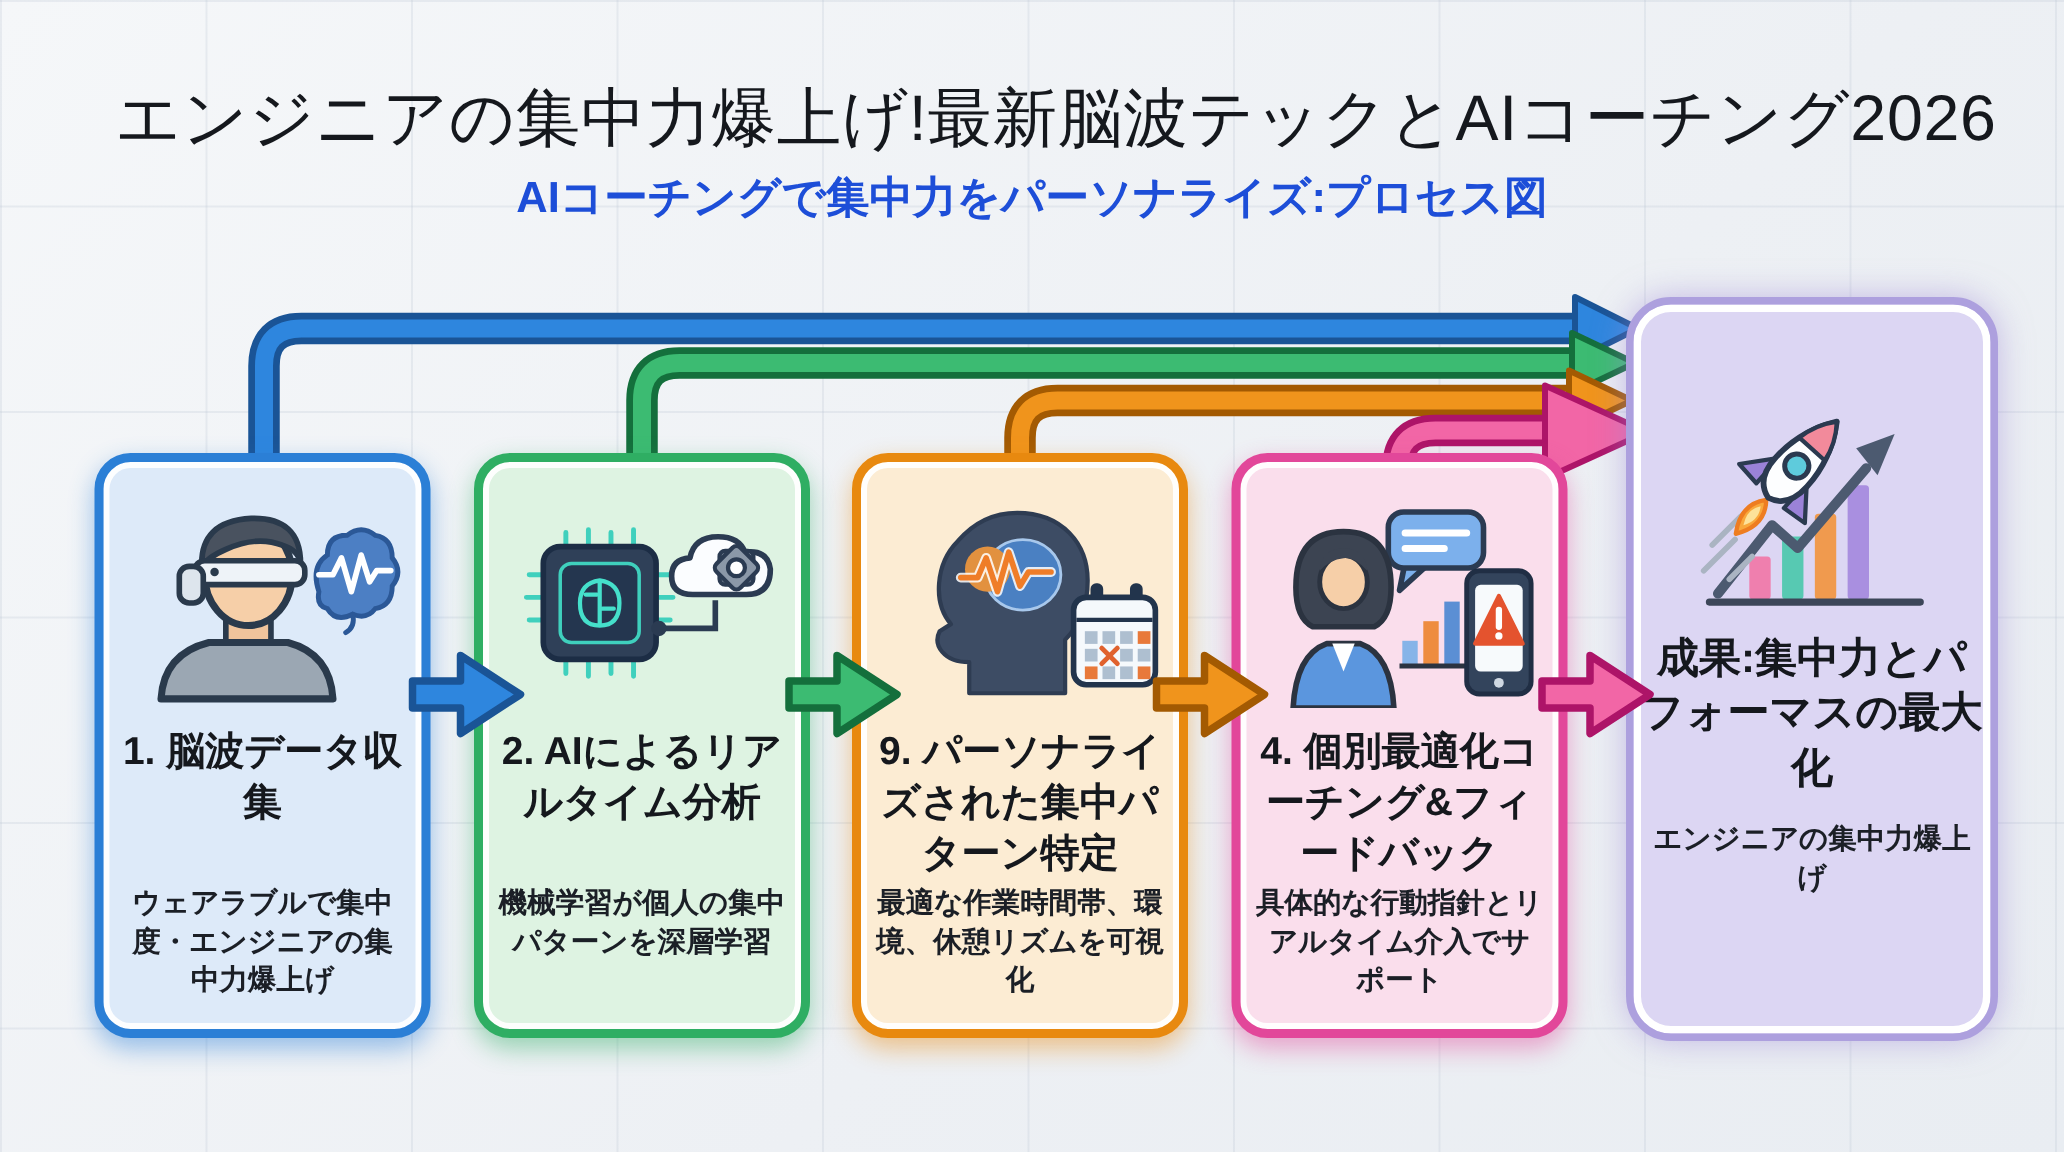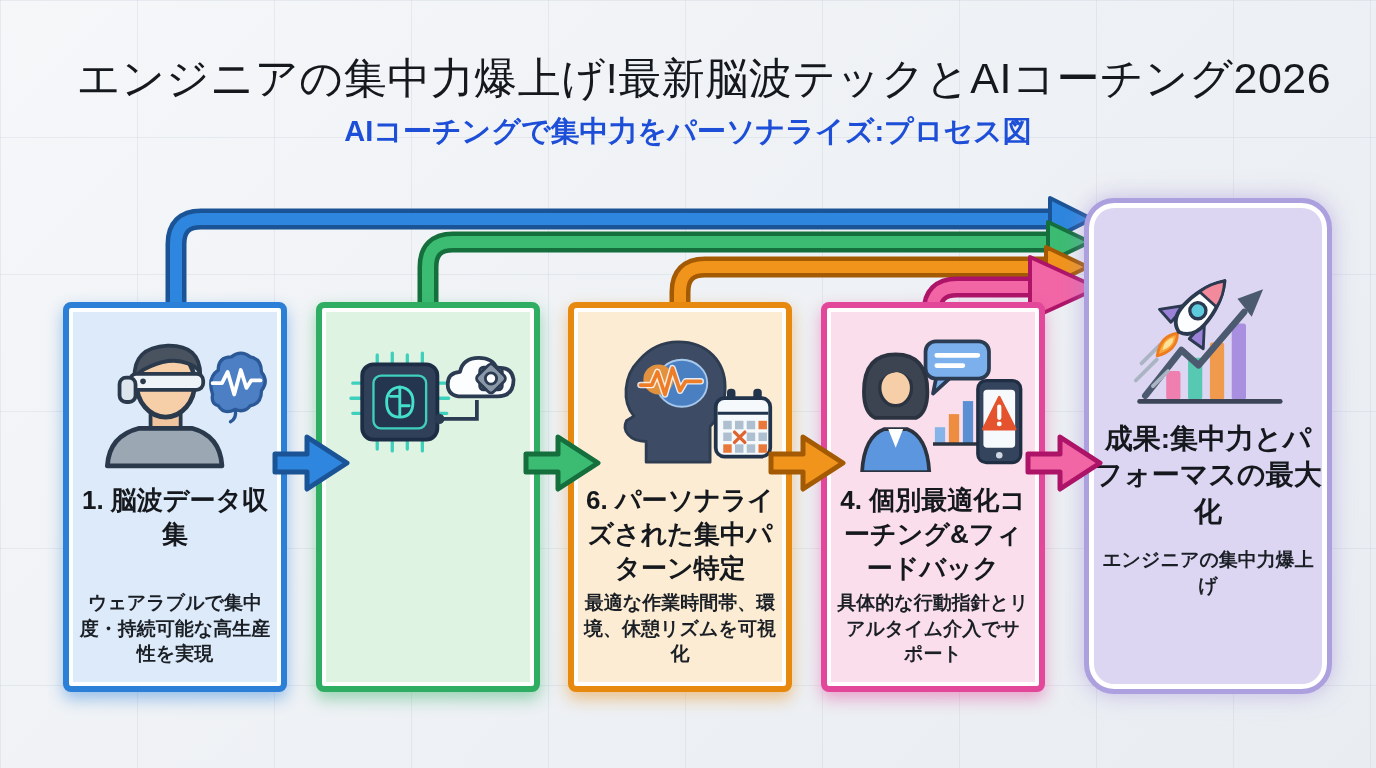--- a/index.html
+++ b/index.html
@@ -24,21 +24,21 @@
     font-size:43px;font-weight:normal;letter-spacing:.5px;color:var(--title-color)}
   .page-subtitle{position:absolute;top:112px;left:0;width:100%;margin:0;text-align:center;
     font-size:29px;font-weight:bold;color:#1d4ed8}
   .layer{position:absolute;left:0;top:0;pointer-events:none}
   #connector-layer{z-index:1}
   #flow-layer{z-index:3}
   .cd{fill:none;stroke-width:21px}
   .cc{fill:none;stroke-width:12px}
   .ah{stroke-width:4px;stroke-linejoin:round}
   .fa{stroke-width:5px;stroke-linejoin:round}
-  .card{position:absolute;z-index:2;box-sizing:border-box;border-radius:8px;
+  .card{position:absolute;z-index:2;box-sizing:border-box;border-radius:24px;
     border:6px solid var(--bc,#999);background:var(--bg,#fff);
     box-shadow:inset 0 0 0 4px rgba(255,255,255,.92), 0 7px 16px var(--glow,rgba(0,0,0,.25));}
   .card-1{left:63px;top:302px;width:224px;height:390px}
   .card-2{left:316px;top:302px;width:224px;height:390px}
   .card-3{left:568px;top:302px;width:224px;height:390px}
   .card-4{left:821px;top:302px;width:224px;height:390px}
   .card-5{left:1084px;top:198px;width:248px;height:496px;border-width:5px;border-radius:30px;
     box-shadow:inset 0 0 0 5px #ffffff, 0 0 22px var(--glow,rgba(160,140,215,.5));}
   .icon-area{position:absolute;top:18px;left:0;right:0;height:152px;
     display:flex;align-items:center;justify-content:center}
@@ -94,21 +94,21 @@
         <rect x="41" y="44" width="17" height="26" rx="7" fill="#dde5ed" stroke="#2a3a4c" stroke-width="4"></rect>
       </g>
       <g>
         <path d="M140,62 Q134,44 146,36 Q146,22 160,22 Q170,14 180,22 Q192,24 192,38 Q200,48 192,58 Q192,72 180,74 Q174,82 164,78 Q152,84 146,74 Q138,72 140,62 Z" fill="#4c7fc4" stroke="#2b5897" stroke-width="3.5"></path>
         <path d="M164,78 q2,9 -5,13" fill="none" stroke="#2b5897" stroke-width="3.5" stroke-linecap="round"></path>
         <polyline points="140,50 150,50 156,38 163,62 170,36 176,55 181,47 191,47" fill="none" stroke="#ffffff" stroke-width="4" stroke-linecap="round" stroke-linejoin="round"></polyline>
       </g>
     </svg>
   </div>
   <h3 class="step-title">1. 脳波データ収集</h3>
-  <p class="step-desc">ウェアラブルで集中度・持続可能な高生産性を実現</p>
+  <p class="step-desc">ウェアラブルで集中度・エンジニアの集中力爆上げ</p>
 </section>
 
 <section class="card card-2" style="--bc: #2fae63; --bg: #def3e2; --glow: rgba(47,174,99,0.45);">
   <div class="icon-area">
     <svg viewBox="0 0 200 140">
       <g>
         <path d="M46,32 v-12 M62,32 v-14 M78,32 v-12 M94,32 v-14 M46,108 v12 M62,108 v14 M78,108 v12 M94,108 v14 M32,50 h-12 M32,66 h-14 M32,82 h-12 M108,50 h12 M108,66 h14 M108,82 h12" stroke="#3fd0bd" stroke-width="3.5" stroke-linecap="round"></path>
         <rect x="30" y="30" width="80" height="80" rx="12" fill="#2f4058" stroke="#1c2d45" stroke-width="4"></rect>
         <rect x="42" y="42" width="56" height="56" rx="8" fill="#24364f" stroke="#3fd0bd" stroke-width="2.5"></rect>
         <path d="M70,54 q-14,2 -14,16 q0,16 14,16 q14,0 14,-16 q0,-14 -14,-16 Z M70,54 v32 M60,64 h8 M72,74 h8" fill="none" stroke="#45e0cb" stroke-width="3" stroke-linecap="round"></path>
@@ -116,20 +116,22 @@
       <g>
         <path d="M112,88 h40 v-20" fill="none" stroke="#2b3b52" stroke-width="4"></path>
         <circle cx="112" cy="88" r="5.5" fill="#2b3b52"></circle>
         <path d="M136,64 q-15,0 -15,-13 q0,-12 13,-13 q3,-15 20,-15 q15,0 19,11 q16,-2 18,12 q0,18 -17,18 Z" fill="#fbfdff" stroke="#2b3b52" stroke-width="4" stroke-linejoin="round"></path>
         <rect x="155" y="33" width="24" height="24" rx="4" fill="#8b98a8" stroke="#2b3b52" stroke-width="3"></rect>
         <rect x="155" y="33" width="24" height="24" rx="4" fill="#8b98a8" stroke="#2b3b52" stroke-width="3" transform="rotate(45 167 45)"></rect>
         <circle cx="167" cy="45" r="6" fill="#ffffff" stroke="#2b3b52" stroke-width="3"></circle>
       </g>
     </svg>
   </div>
+  <h3 class="step-title">2. AIによるリアルタイム分析</h3>
+  <p class="step-desc">機械学習が個人の集中パターンを深層学習</p>
 </section>
 
 <section class="card card-3" style="--bc: #e8890f; --bg: #fcecd3; --glow: rgba(232,137,15,0.45);">
   <div class="icon-area">
     <svg viewBox="0 0 200 140">
       <g>
         <path d="M98,6 C130,6 148,28 148,54 C148,76 140,88 132,96 L132,134 L64,134 L64,112 C46,112 38,100 43,90 L51,85 C38,70 40,42 56,26 C68,12 82,6 98,6 Z" fill="#3d4c64" stroke="#2e3c52" stroke-width="3" stroke-linejoin="round"></path>
         <ellipse cx="102" cy="50" rx="27" ry="25" fill="#4a80c2" stroke="#a8c8ec" stroke-width="2"></ellipse>
         <circle cx="77" cy="46" r="16" fill="#e2913f"></circle>
         <polyline points="58,52 70,52 76,38 84,62 92,34 100,58 106,48 122,48" fill="none" stroke="#ffffff" stroke-width="7" stroke-linecap="round" stroke-linejoin="round" opacity="0.85"></polyline>
@@ -148,21 +150,21 @@
           <rect x="171" y="102.5" width="9" height="9" fill="#aebfd0"></rect>
           <rect x="183.5" y="102.5" width="9" height="9" fill="#aebfd0"></rect>
         <rect x="146" y="115" width="9" height="9" fill="#e8793a"></rect>
           <rect x="158.5" y="115" width="9" height="9" fill="#aebfd0"></rect>
           <rect x="171" y="115" width="9" height="9" fill="#aebfd0"></rect>
           <rect x="183.5" y="115" width="9" height="9" fill="#e8793a"></rect>
         <path d="M158,102 L169,113 M169,102 L158,113" stroke="#e0622e" stroke-width="3.5" stroke-linecap="round"></path>
       </g>
     </svg>
   </div>
-  <h3 class="step-title">6. パーソナライズされた集中パターン特定</h3>
+  <h3 class="step-title">9. パーソナライズされた集中パターン特定</h3>
   <p class="step-desc">最適な作業時間帯、環境、休憩リズムを可視化</p>
 </section>
 
 <section class="card card-4" style="--bc: #e2479a; --bg: #fadeec; --glow: rgba(226,71,154,0.45);">
   <div class="icon-area">
     <svg viewBox="0 0 200 150">
       <g>
         <polygon points="104,46 122,46 100,66" fill="#7cb0ec" stroke="#2b3b52" stroke-width="4" stroke-linejoin="round"></polygon>
         <rect x="92" y="10" width="68" height="40" rx="11" fill="#7cb0ec" stroke="#2b3b52" stroke-width="4"></rect>
         <path d="M104,25 h44 M104,36 h28" stroke="#ffffff" stroke-width="5" stroke-linecap="round"></path>

